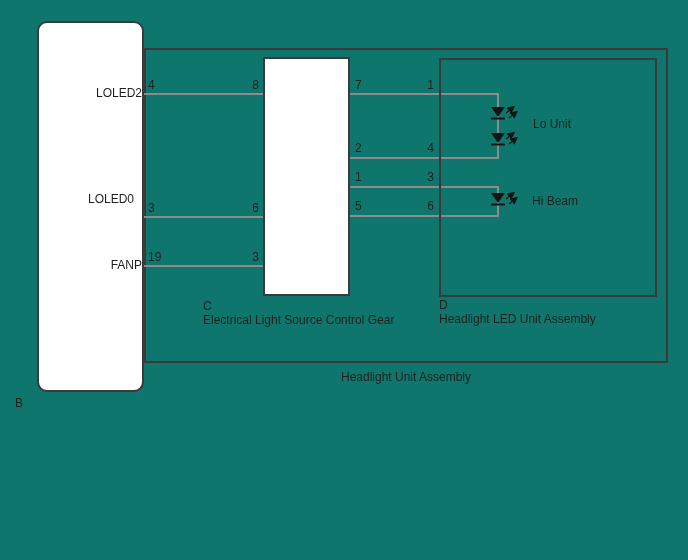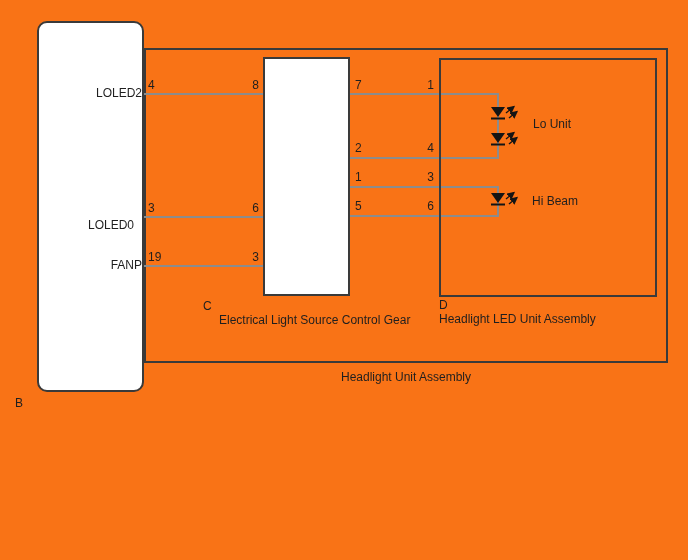--- a/index.html
+++ b/index.html
@@ -1,17 +1,17 @@
 <!DOCTYPE html>
 <html style="--wire: #8c8c8c; --border: #3a3a3a; --text: #1f1f1f; --led: #141414;"><head>
 <meta charset="utf-8">
 <style>
   html,body{margin:0;padding:0;background:#ffffff;}
   .screen{
-    position:relative;width:688px;height:560px;background:#f97316;overflow:hidden;
+    position:relative;width:688px;height:560px;background:#0f766e;overflow:hidden;
     font-family:"Liberation Sans","DejaVu Sans",sans-serif;
     color:var(--text,#1f1f1f);
   }
   .box{position:absolute;box-sizing:border-box;border:2px solid var(--border,#3a3a3a);background:transparent;}
   .box.white{background:#ffffff;}
   .box.rounded{border-radius:10px;}
   .hwire{position:absolute;height:2px;background:var(--wire,#8c8c8c);}
   .vwire{position:absolute;width:2px;background:var(--wire,#8c8c8c);}
   .lbl{position:absolute;font-size:12px;line-height:14px;white-space:nowrap;}
   .ra{text-align:right;}
@@ -68,21 +68,21 @@
     <line class="ledstroke" x1="19" y1="16" x2="27" y2="9.5" marker-end="url(#ah)"></line>
   </svg>
 
   <div class="box white" style="left:263px;top:57px;width:87px;height:239px;"></div>
 
   <div class="box" style="left:439px;top:58px;width:218px;height:239px;"></div>
 
   <div class="box white rounded" style="left:37px;top:21px;width:107px;height:371px;"></div>
 
   <div class="lbl ra" style="left:38px;top:86px;width:104px;">LOLED2</div>
-  <div class="lbl ra" style="left:38px;top:218px;width:96px;">LOLED0</div>
+  <div class="lbl ra" style="left:38px;top:192px;width:96px;">LOLED0</div>
   <div class="lbl ra" style="left:38px;top:258px;width:104px;">FANP</div>
 
   <div class="lbl" style="left:148px;top:78px;">4</div>
   <div class="lbl ra" style="left:200px;top:78px;width:59px;">8</div>
   <div class="lbl" style="left:148px;top:201px;">3</div>
   <div class="lbl ra" style="left:200px;top:201px;width:59px;">6</div>
   <div class="lbl" style="left:148px;top:250px;">19</div>
   <div class="lbl ra" style="left:200px;top:250px;width:59px;">3</div>
 
   <div class="lbl" style="left:355px;top:78px;">7</div>
@@ -91,19 +91,19 @@
   <div class="lbl ra" style="left:381px;top:141px;width:53px;">4</div>
   <div class="lbl" style="left:355px;top:170px;">1</div>
   <div class="lbl ra" style="left:381px;top:170px;width:53px;">3</div>
   <div class="lbl" style="left:355px;top:199px;">5</div>
   <div class="lbl ra" style="left:381px;top:199px;width:53px;">6</div>
 
   <div class="lbl" style="left:533px;top:117px;">Lo Unit</div>
   <div class="lbl" style="left:532px;top:194px;">Hi Beam</div>
 
   <div class="lbl" style="left:203px;top:299px;">C</div>
-  <div class="lbl" style="left:203px;top:313px;margin-left:16px;">Electrical Light Source Control Gear</div>
+  <div class="lbl" style="left:203px;top:313px;">Electrical Light Source Control Gear</div>
   <div class="lbl" style="left:439px;top:298px;">D</div>
   <div class="lbl ctr" style="left:144px;top:370px;width:524px;">Headlight Unit Assembly</div>
   <div class="lbl" style="left:439px;top:312px;">Headlight LED Unit Assembly</div>
   <div class="lbl" style="left:15px;top:396px;">B</div>
 
 </div>
 
 </body></html>

